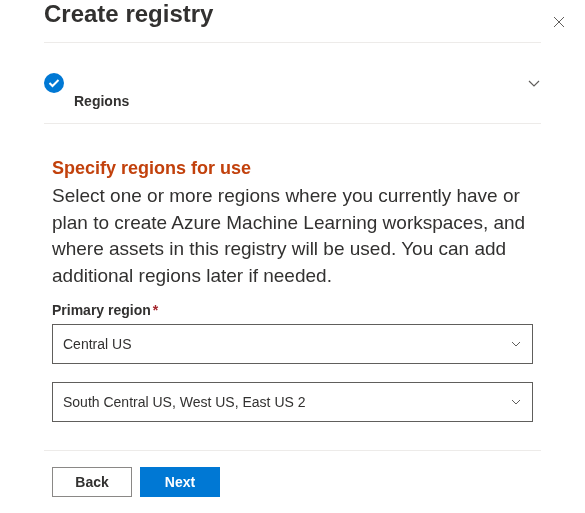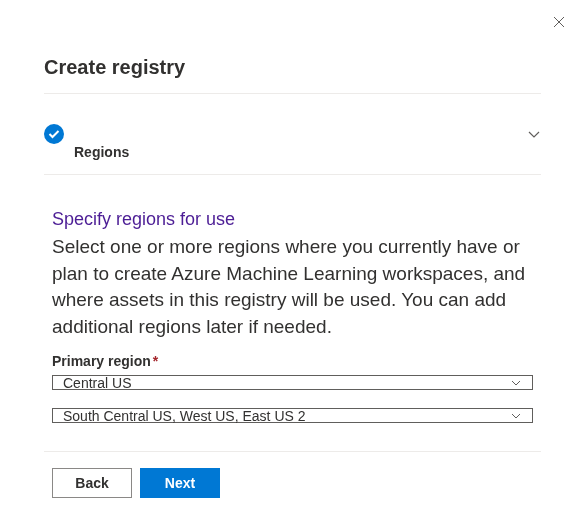--- a/index.html
+++ b/index.html
@@ -24,24 +24,23 @@
       cursor: pointer;
       display: flex;
       align-items: center;
       justify-content: center;
       color: #605e5c;
     }
     .panel {
       padding: 0 44px;
     }
     .title {
-      font-size: 20px;
+      font-size: 24px;
       font-weight: 600;
       color: #323130;
-      padding-top: 56px;
       padding-bottom: 14px;
       border-bottom: 1px solid #edebe9;
     }
     .section-header {
       display: flex;
       align-items: center;
       padding: 14px 0;
       border-bottom: 1px solid #edebe9;
       cursor: pointer;
     }
@@ -62,43 +61,43 @@
       width: 14px;
       height: 14px;
     }
     .content {
       padding-top: 34px;
       padding-left: 8px;
       padding-right: 8px;
     }
     .subheading {
       font-size: 18px;
-      font-weight: 400;
-      color: #4c1d95;
+      font-weight: 700;
+      color: #c2410c;
       margin-bottom: 4px;
     }
     .description {
       font-size: 19px;
       color: #323130;
       line-height: 1.4;
     }
     .field-label {
       font-size: 14px;
       font-weight: 600;
       color: #323130;
       margin-bottom: 6px;
       margin-top: 13px;
     }
     .required {
       color: #a4262c;
       margin-left: 2px;
     }
     .dropdown {
       width: 100%;
-      height: 15px;
+      height: 40px;
       border: 1px solid #605e5c;
       background: #fff;
       padding: 0 10px;
       display: flex;
       align-items: center;
       justify-content: space-between;
       cursor: pointer;
       margin-bottom: 18px;
       font-size: 14px;
       color: #323130;

